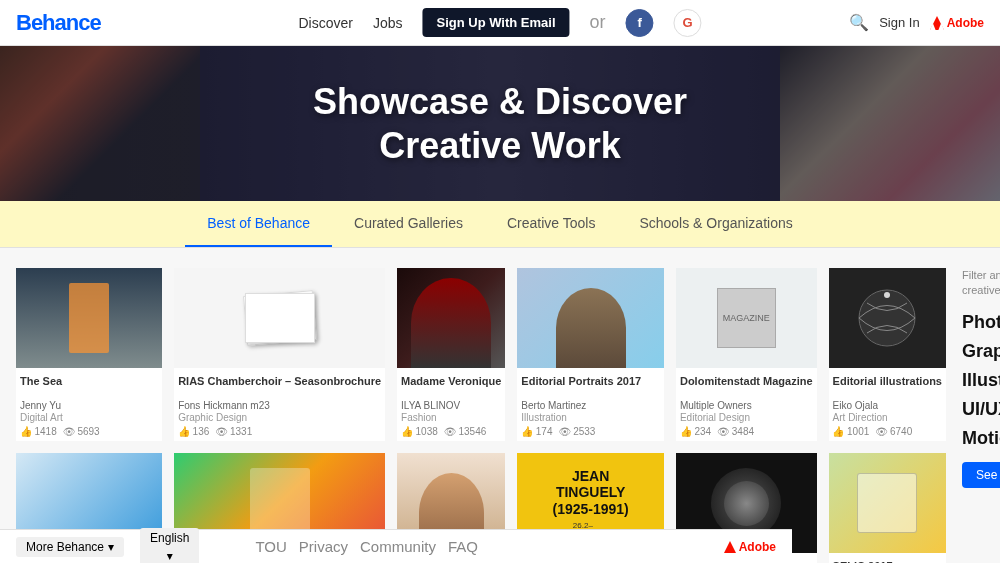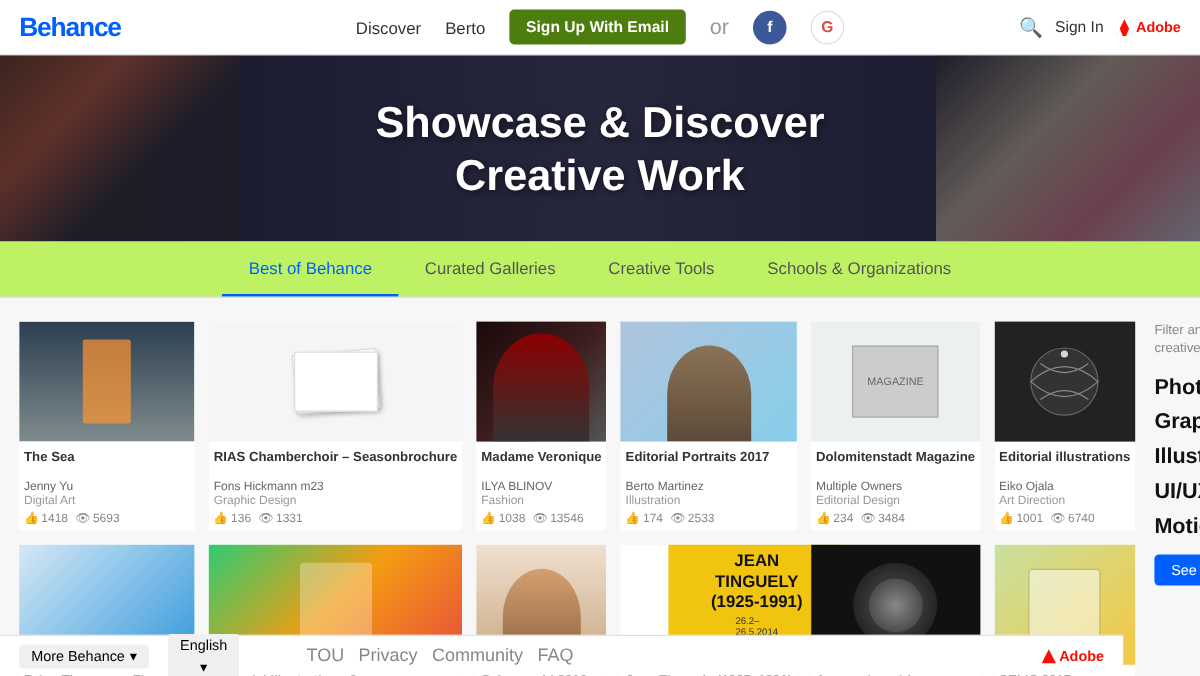--- a/index.html
+++ b/index.html
@@ -37,21 +37,21 @@
       font-size: 14px;
       font-weight: 500;
     }
     .navbar-right {
       display: flex;
       align-items: center;
       gap: 10px;
       margin-left: auto;
     }
     .btn-signup-email {
-      background: #4d7c0f;
+      background: #0f172a;
       color: #fff;
       border: none;
       padding: 7px 14px;
       border-radius: 4px;
       font-size: 13px;
       font-weight: bold;
       cursor: pointer;
     }
     .btn-or { color: #999; font-size: 18px; }
     .social-btn {
@@ -98,21 +98,21 @@
       position: relative; z-index: 2;
       text-align: center; color: #fff;
     }
     .hero-text h1 {
       font-size: 36px; font-weight: 900; line-height: 1.2;
       text-shadow: 1px 2px 6px rgba(0,0,0,0.5);
     }
 
     
     .tabs-bar {
-      background: #bef264;
+      background: #fef9c3;
       border-bottom: 1px solid #e0e0e0;
       display: flex;
       justify-content: center;
       gap: 0;
       padding: 0;
     }
     .tab-item {
       padding: 14px 22px;
       font-size: 14px;
       color: #555;
@@ -222,21 +222,21 @@
     .footer-bar {
       background: #fff;
       border-top: 1px solid #e0e0e0;
       height: 34px;
       display: flex;
       align-items: center;
       padding: 0 16px;
       gap: 16px;
       position: fixed;
       bottom: 0;
-      width: 936px;
+      width: 792px;
     }
     .footer-more-btn {
       background: #f0f0f0;
       border: none;
       border-radius: 3px;
       padding: 3px 10px;
       font-size: 12px;
       cursor: pointer;
       display: flex; align-items: center; gap: 4px;
     }
@@ -265,21 +265,21 @@
     .t2r1 { background: linear-gradient(135deg, #d4e8f5, #3498db); }
   </style>
 </head>
 <body>
 
 <nav class="navbar">
   <span class="navbar-logo">Behance</span>
 
   <div class="navbar-center">
     <a>Discover</a>
-    <a>Berto</a>
+    <a>Jobs</a>
     <button class="btn-signup-email">Sign Up With Email</button>
     <span class="btn-or">or</span>
     <span class="social-btn social-fb">f</span>
     <span class="social-btn social-g">G</span>
   </div>
 
   <div class="navbar-right">
     <button class="navbar-search">🔍</button>
     <span class="navbar-signin">Sign In</span>
     <span class="navbar-adobe">
@@ -373,21 +373,21 @@
         <div class="gallery-field">Illustration</div>
         <div class="gallery-stats">
           <span class="stat-item">👍 <span>174</span></span>
           <span class="stat-item">👁 <span>2533</span></span>
         </div>
       </div>
     </div>
 
     <div class="gallery-item">
       <div class="gallery-thumb" style="background:#ecf0f1;display:flex;align-items:center;justify-content:center;">
-        <div style="width:72px;height:60px;background:#ccc;border:1px solid #aaa;display:flex;align-items:center;justify-content:center;font-size:9px;color:#666;">MAGAZINE</div>
+        <div style="width:59px;height:60px;background:#ccc;border:1px solid #aaa;display:flex;align-items:center;justify-content:center;font-size:9px;color:#666;">MAGAZINE</div>
       </div>
       <div class="gallery-info">
         <div class="gallery-title">Dolomitenstadt Magazine</div>
         <div class="gallery-author">Multiple Owners</div>
         <div class="gallery-field">Editorial Design</div>
         <div class="gallery-stats">
           <span class="stat-item">👍 <span>234</span></span>
           <span class="stat-item">👁 <span>3484</span></span>
         </div>
       </div>
@@ -433,21 +433,21 @@
     <div class="gallery-item">
       <div class="gallery-thumb" style="background:linear-gradient(180deg,#f0e0d0 0%,#c8a882 100%);display:flex;align-items:flex-end;justify-content:center;">
         <div style="width:65px;height:80px;background:linear-gradient(180deg,#d4a070 0%,#8B6040 100%);border-radius:50% 50% 0 0;"></div>
       </div>
       <div class="gallery-info">
         <div class="gallery-title">Sabyasachi 2016</div>
       </div>
     </div>
 
     <div class="gallery-item">
-      <div class="gallery-thumb" style="background:#f1c40f;display:flex;align-items:center;flex-direction:column;padding:5px;margin-left:40px;">
+      <div class="gallery-thumb" style="background:#f1c40f;display:flex;align-items:center;justify-content:center;flex-direction:column;padding:5px;">
         <div style="font-size:14px;font-weight:900;color:#111;text-align:center;line-height:1.2;">JEAN<br>TINGUELY<br><span style="font-size:14px;">(1925-1991)</span></div>
         <div style="font-size:8px;color:#333;margin-top:3px;">26.2–<br>26.5.2014</div>
       </div>
       <div class="gallery-info">
         <div class="gallery-title">Jean Tinguely (1925–1991)</div>
       </div>
     </div>
 
     <div class="gallery-item">
       <div class="gallery-thumb" style="background:#111;display:flex;align-items:center;justify-content:center;">

